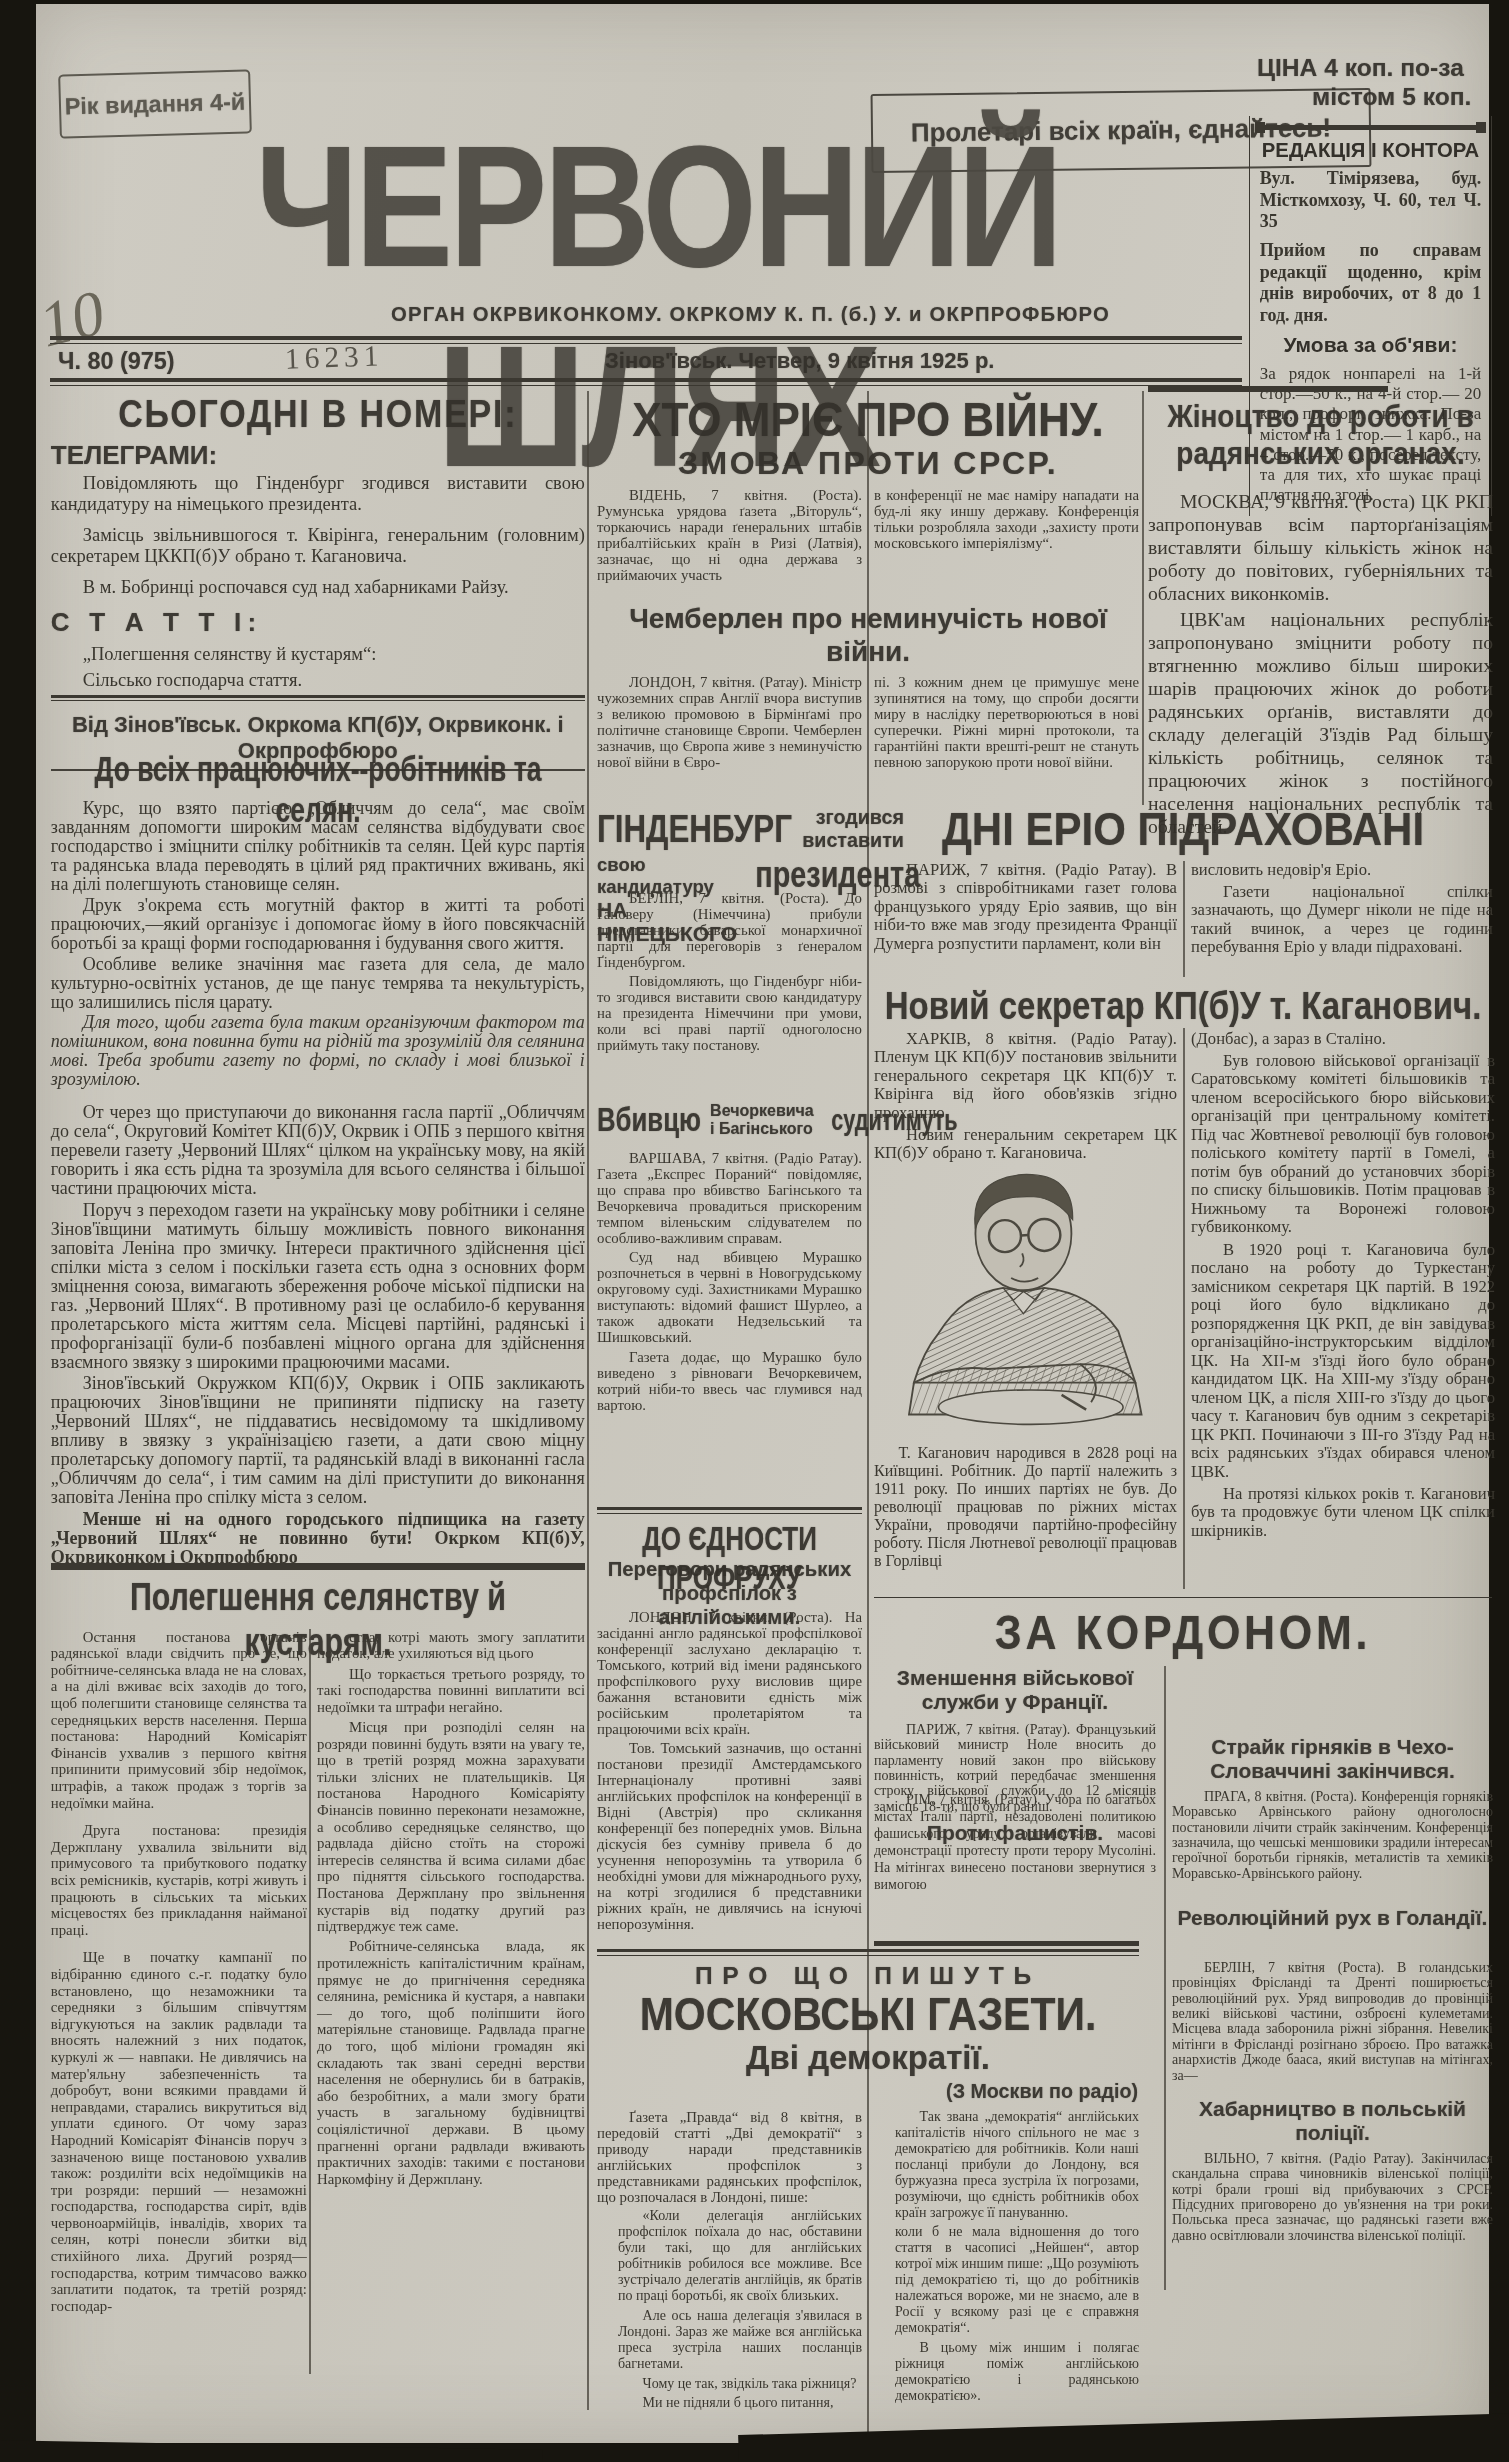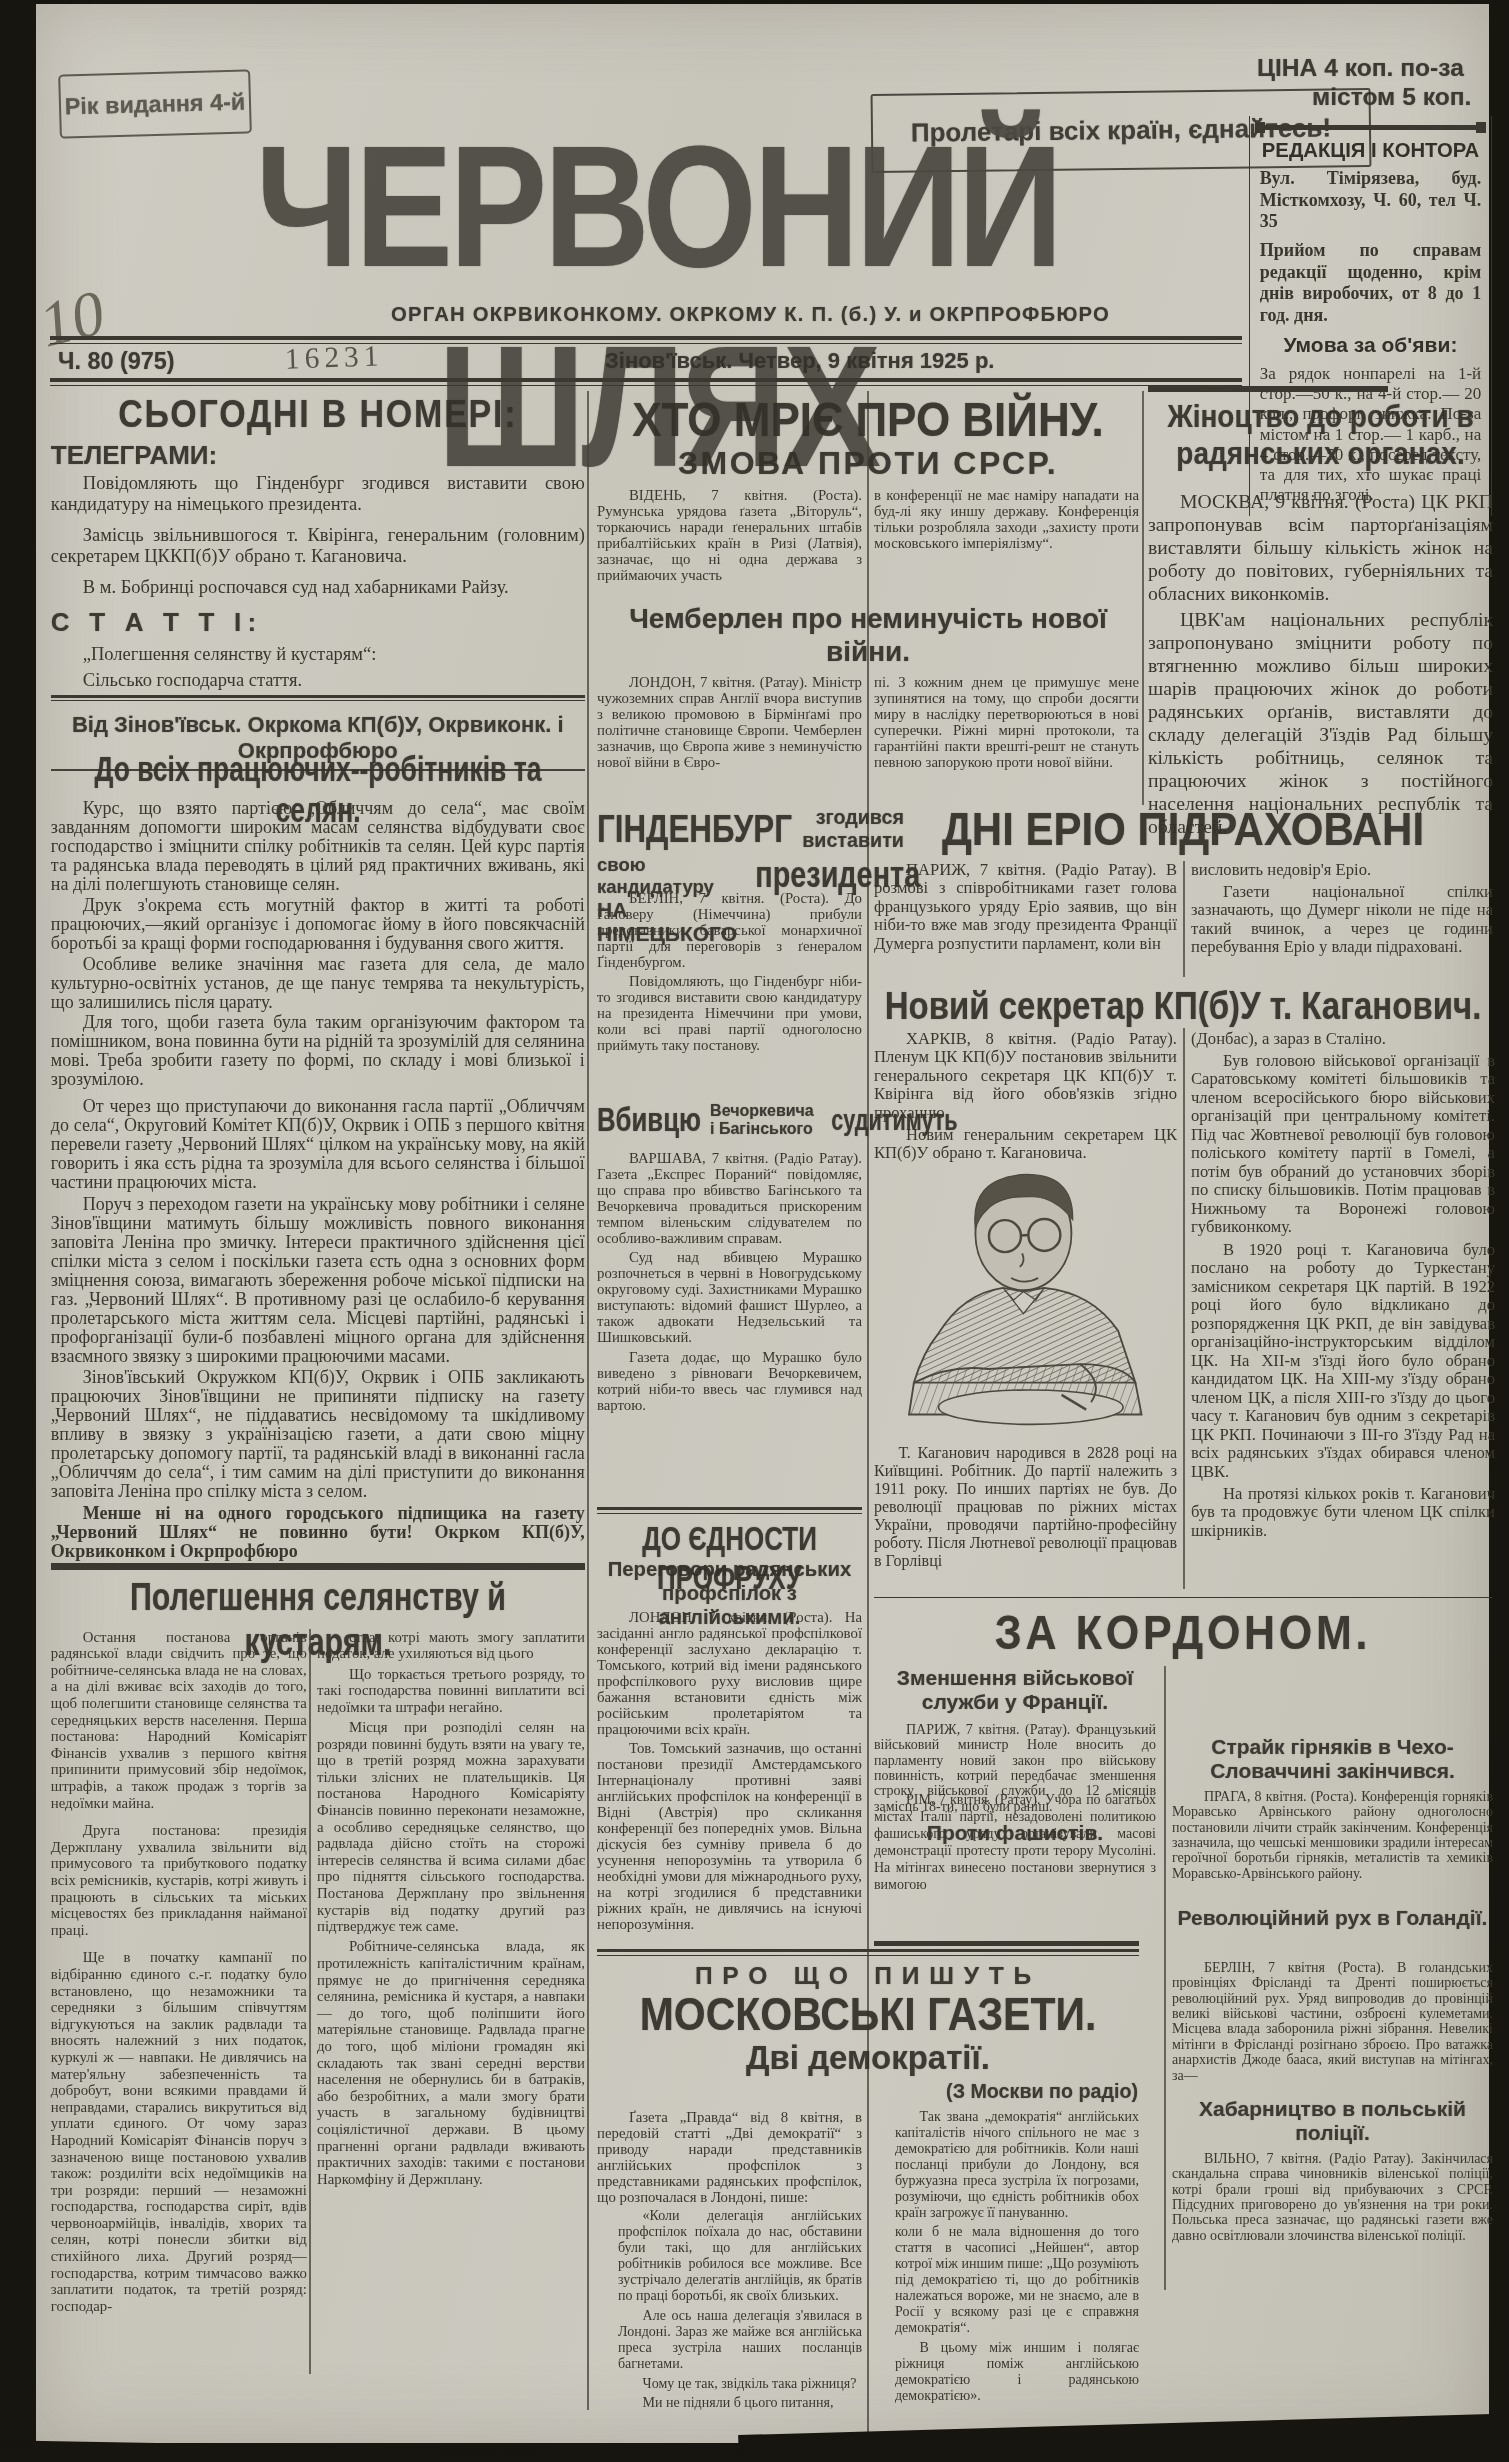--- a/index.html
+++ b/index.html
@@ -110,21 +110,21 @@
   <div class="hrule" style="left:14.8px;top:691px;width:534px;height:3.1px;"></div>
   <div class="hrule" style="left:14.8px;top:696px;width:534px;height:1.2px;"></div>
 
   <div class="abs hl distress center kicker" style="left:14.8px;top:708px;width:534px;font-size:22px;">Від Зінов'ївськ. Окркома КП(б)У, Окрвиконк. і Окрпрофбюро</div>
   <div class="abs hl distress center" style="left:14.8px;top:746px;width:534px;font-size:27px;transform:scale(.98,1.3);transform-origin:top;">До всіх працюючих--робітників та селян.</div>
 
   <div class="abs txt" style="left:14.8px;top:795px;width:534px;font-size:18px;line-height:19px;">
     <p style="margin-bottom:2px;font-family:Liberation Serif, serif;">Курс, що взято партією „Обличчям до села“, має своїм завданням допомогти широким масам селянства відбудувати своє господарство і зміцнити спілку робітників та селян. Цей курс партія та радянська влада переводять в цілий ряд практичних вживань, які на ділі полегшують становище селян.</p>
     <p style="margin-bottom:2.5px;">Друк з'окрема єсть могутній фактор в житті та роботі працюючих,—який організує і допомогає йому в його повсякчасній боротьбі за кращі форми господарювання і будування свого життя.</p>
     <p style="margin-bottom:1px;">Особливе велике значіння має газета для села, де мало культурно-освітніх установ, де ще панує темрява та некультурість, що залишились після царату.</p>
-    <p style="margin-bottom:8px;">Для того, щоби газета була таким організуючим фактором та помішником, вона повинна бути на рідній та зрозумілій для селянина мові. Треба зробити газету по формі, по складу і мові близької і зрозумілою.</p>
+    <p style="margin-bottom:14px;font-style:italic;">Для того, щоби газета була таким організуючим фактором та помішником, вона повинна бути на рідній та зрозумілій для селянина мові. Треба зробити газету по формі, по складу і мові близької і зрозумілою.</p>
     <p style="margin-bottom:2.5px;">От через що приступаючи до виконання гасла партії „Обличчям до села“, Округовий Комітет КП(б)У, Окрвик і ОПБ з першого квітня перевели газету „Червоний Шлях“ цілком на українську мову, на якій говорить і яка єсть рідна та зрозуміла для всього селянства і більшої частини працюючих міста.</p>
     <p style="margin-bottom:2.5px;">Поруч з переходом газети на українську мову робітники і селяне Зінов'ївщини матимуть більшу можливість повного виконання заповіта Леніна про змичку. Інтереси практичного здійснення цієї спілки міста з селом і поскільки газета єсть одна з основних форм зміцнення союза, вимагають збереження робоче міської підписки на газ. „Червоний Шлях“. В противному разі це ослабило-б керування пролетарського міста життям села. Місцеві партійні, радянські і профорганізації були-б позбавлені міцного органа для здійснення взаємного звязку з широкими працюючими масами.</p>
     <p style="margin-bottom:2.5px;">Зінов'ївський Окружком КП(б)У, Окрвик і ОПБ закликають працюючих Зінов'ївщини не припиняти підписку на газету „Червоний Шлях“, не піддаватись несвідомому та шкідливому впливу в звязку з українізацією газети, а дати свою міцну пролетарську допомогу партії, та радянській владі в виконанні гасла „Обличчям до села“, і тим самим на ділі приступити до виконання заповіта Леніна про спілку міста з селом.</p>
     <p style="font-weight:700;">Менше ні на одного городського підпищика на газету „Червоний Шлях“ не повинно бути! Окрком КП(б)У, Окрвиконком і Окрпрофбюро</p>
   </div>
 
   <div class="hrule" style="left:14.8px;top:1559px;width:534px;height:7.4px;"></div>
   <div class="abs hl distress center" style="left:14.8px;top:1571px;width:534px;font-size:31px;transform:scale(.98,1.25);transform-origin:top;">Полегшення селянству й кустарям.</div>
 
   <div class="vrule" style="left:273px;top:1625px;height:745px;"></div>

